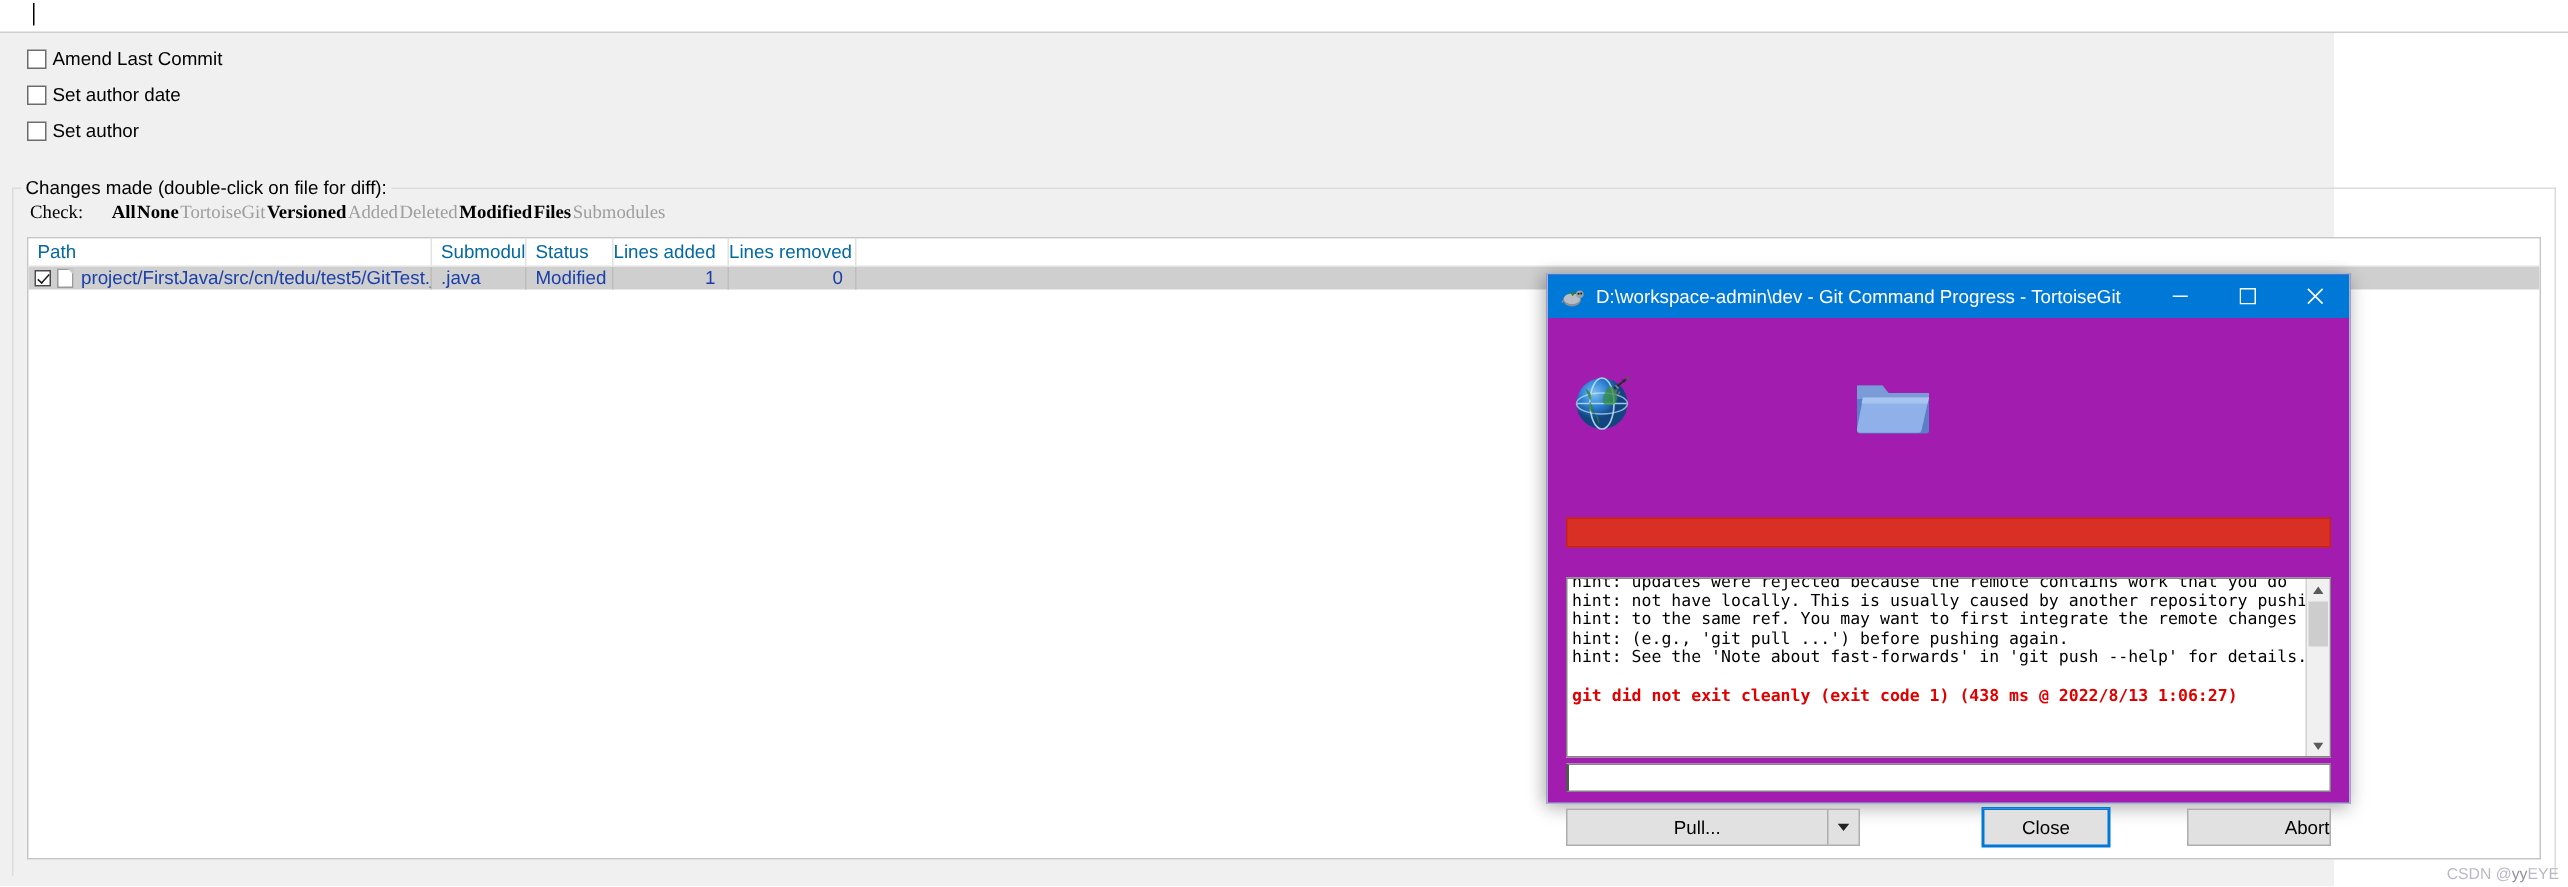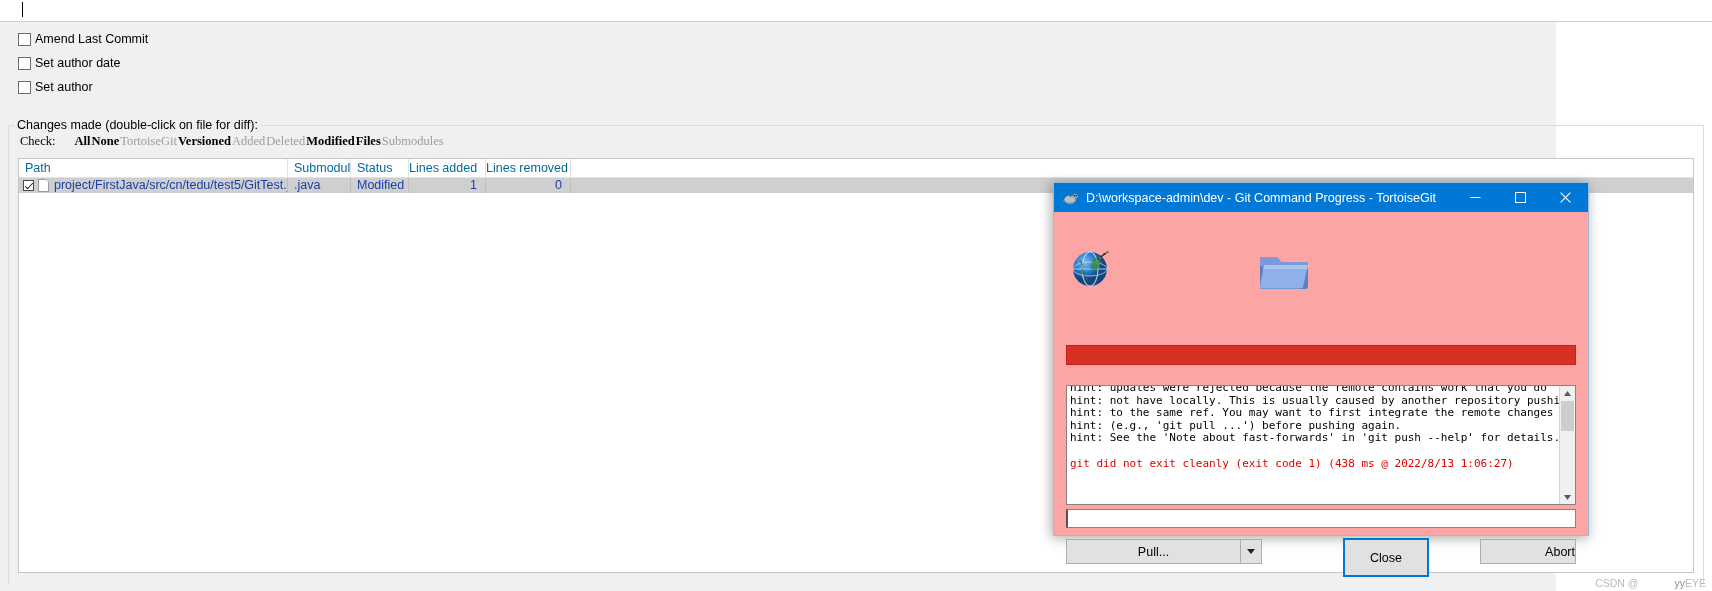--- a/index.html
+++ b/index.html
@@ -232,25 +232,25 @@
     font-size: 12.5px;
     line-height: 15px;
     color: #1a3fa8;
     white-space: nowrap;
     overflow: hidden;
   }
 
   
   #progress-dialog {
     position: absolute;
-    left: 1053px;
+    left: 1031px;
     top: 182px;
     width: 536px;
     height: 354px;
-    background: #fca5a5;
+    background: #a21caf;
     border: 1px solid #9fb8d4;
     box-sizing: border-box;
     box-shadow: -3px 0 10px rgba(0,0,0,0.18), 0 4px 12px rgba(0,0,0,0.18);
   }
   #title-bar {
     height: 29px;
     background: #0078d7;
     display: flex;
     align-items: center;
     position: relative;
@@ -323,21 +323,21 @@
     flex: 1 1 auto;
     padding: 0px 0 10px 3px;
     font-family: "DejaVu Sans Mono", "Liberation Mono", monospace;
     font-size: 11px;
     line-height: 12.6px;
     white-space: pre;
     overflow: hidden;
     color: #000000;
     margin-top: -4px;
   }
-  #console-text .err { color: #e00000; }
+  #console-text .err { color: #e00000; font-weight: bold; }
   #console-scroll {
     width: 15px;
     flex: 0 0 auto;
     background: #f0f0f0;
     border-left: 1px solid #d4d4d4;
     position: relative;
   }
   .sb-arrow {
     position: absolute;
     left: 0;
@@ -396,21 +396,21 @@
     border-left: 1px solid #adadad;
     display: flex;
     align-items: center;
     justify-content: center;
   }
   #btn-close {
     position: absolute;
     left: 290px;
     top: 327px;
     width: 84px;
-    height: 37px;
+    height: 25px;
     background: #e1e1e1;
     border: 1px solid #0078d7;
     outline: 1px solid #0078d7;
     display: flex;
     align-items: center;
     justify-content: center;
     font-size: 12.5px;
     box-sizing: border-box;
   }
   #btn-abort {
@@ -429,21 +429,21 @@
   }
 
   #watermark {
     position: absolute;
     right: 6px;
     bottom: 2px;
     font-size: 10.5px;
     color: #b9b9c4;
     white-space: nowrap;
   }
-  #watermark .hl { color: #8f8fa0; padding-left: 36px; }
+  #watermark .hl { color: #8f8fa0; }
 </style>
 </head>
 <body>
 
 <div id="commit-dialog">
 
   <div id="top-edit-strip">
     <div class="caret"></div>
   </div>
 

